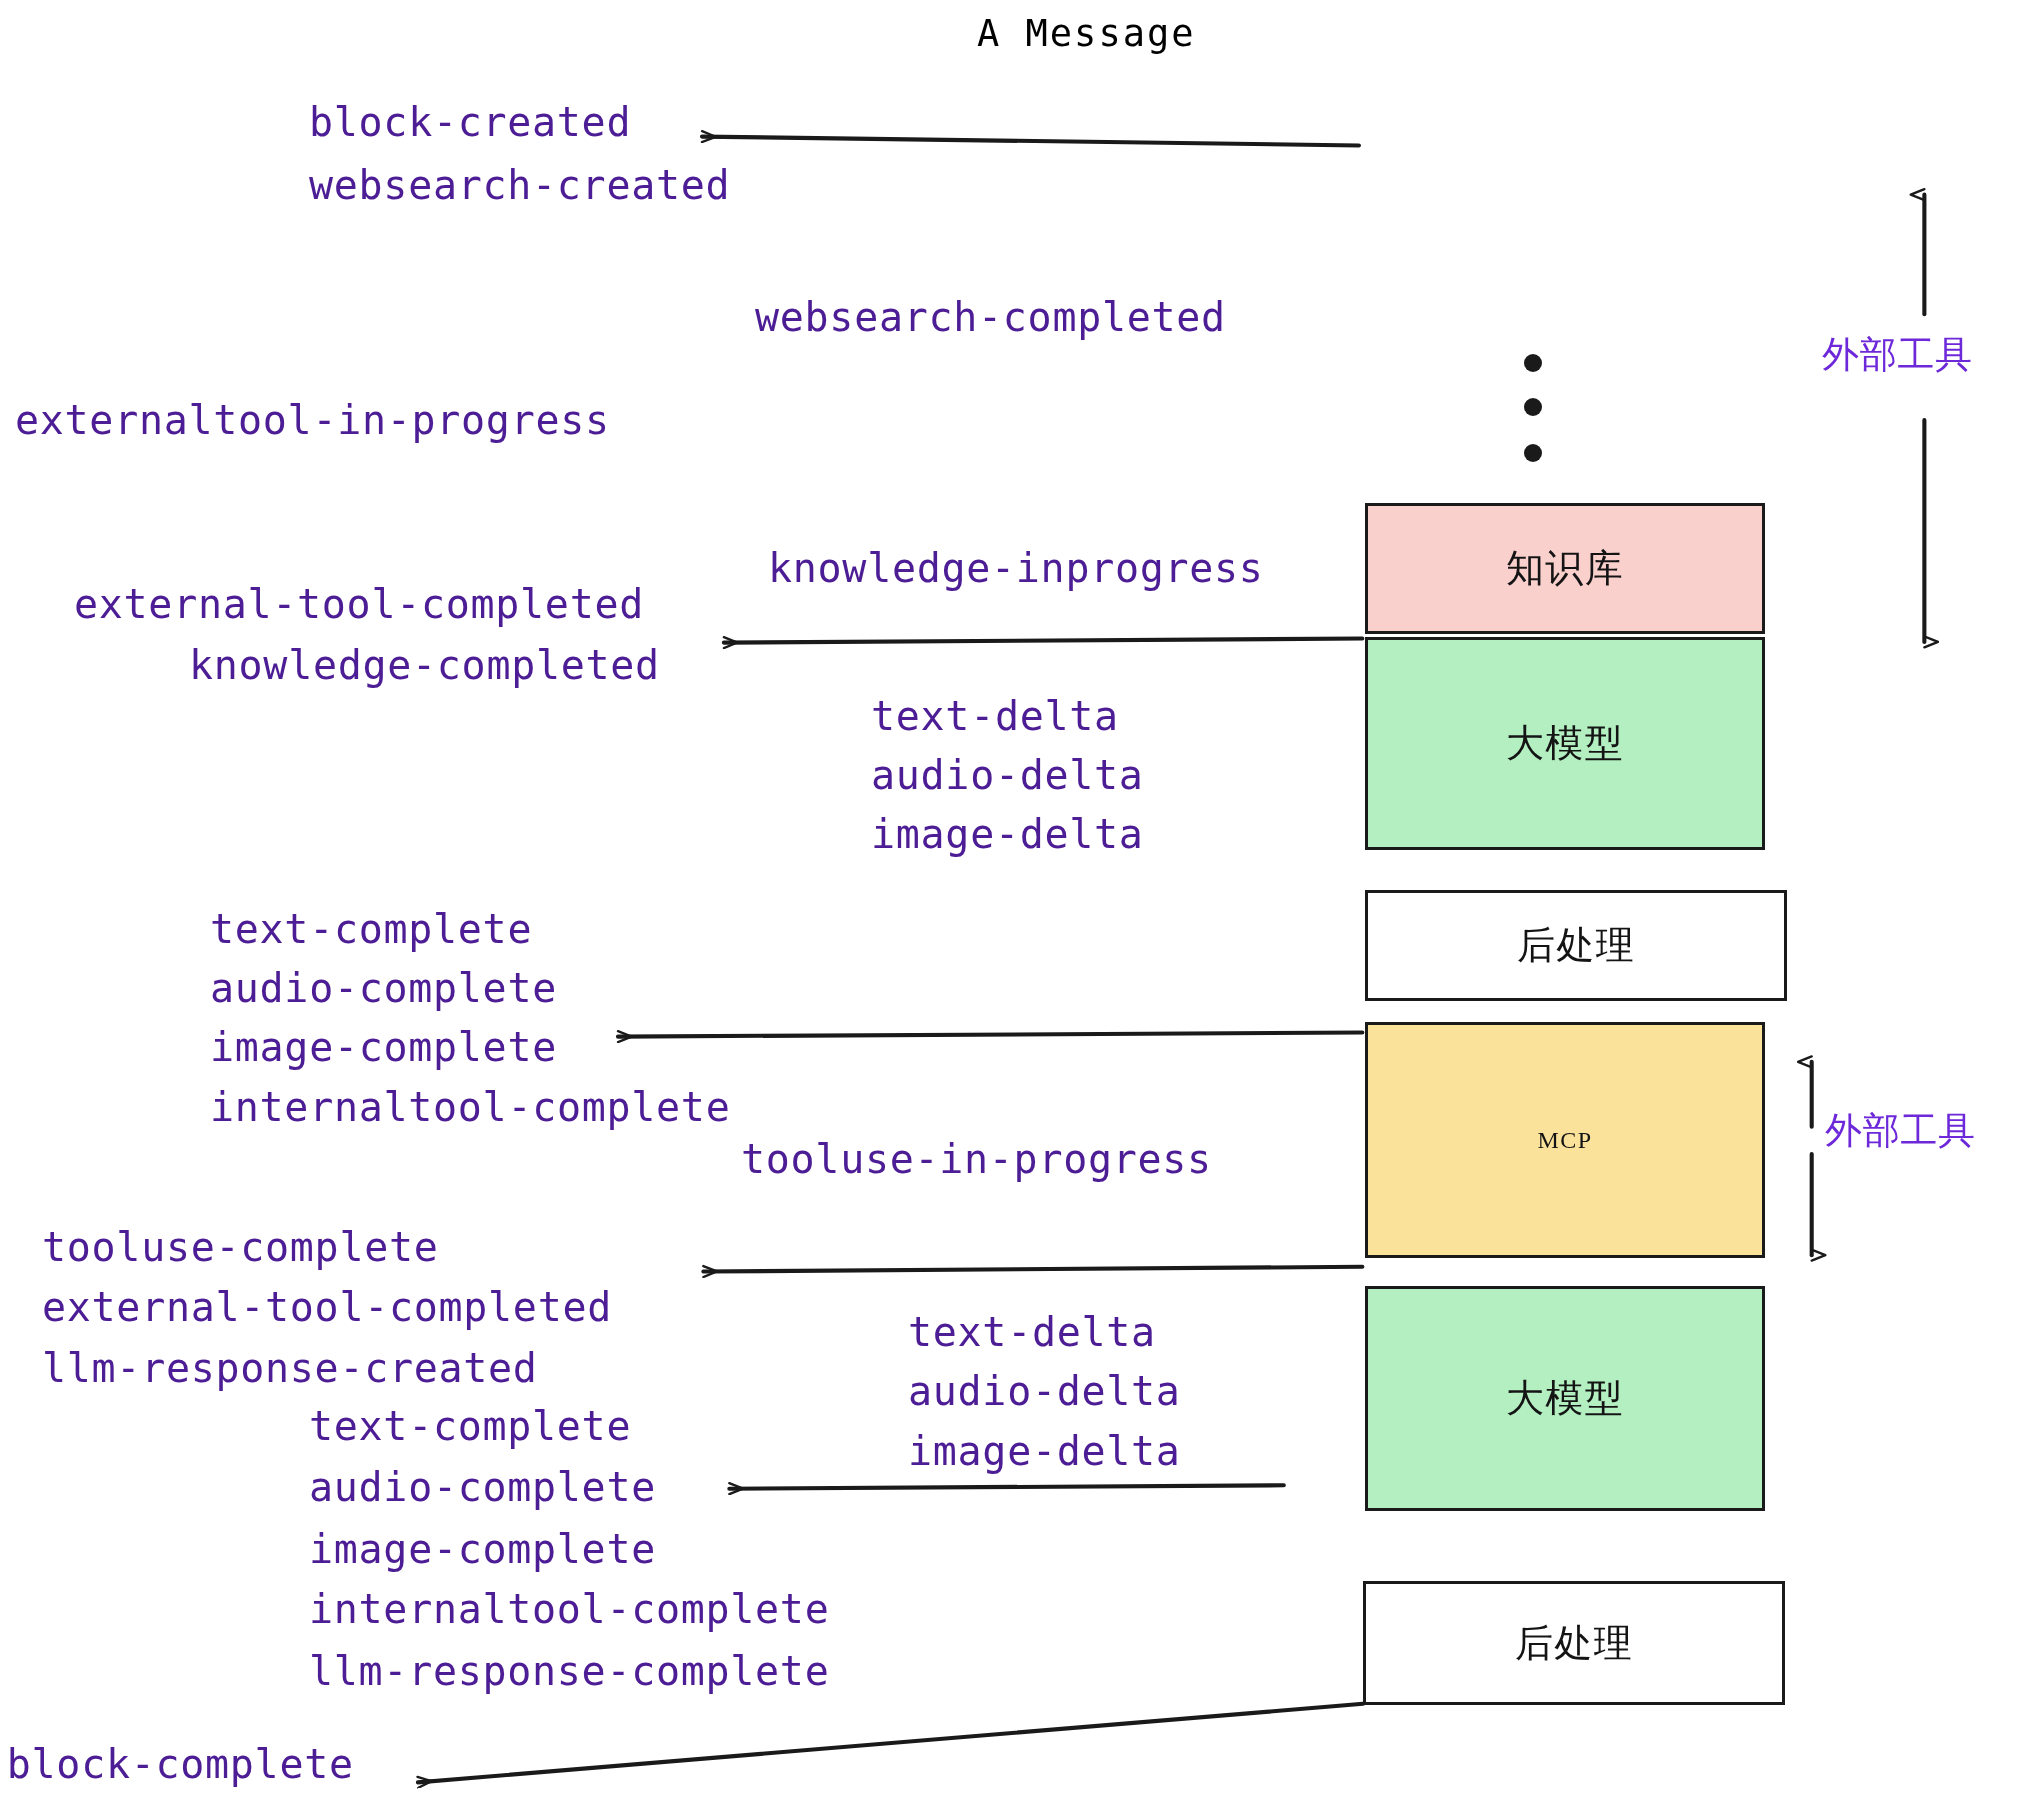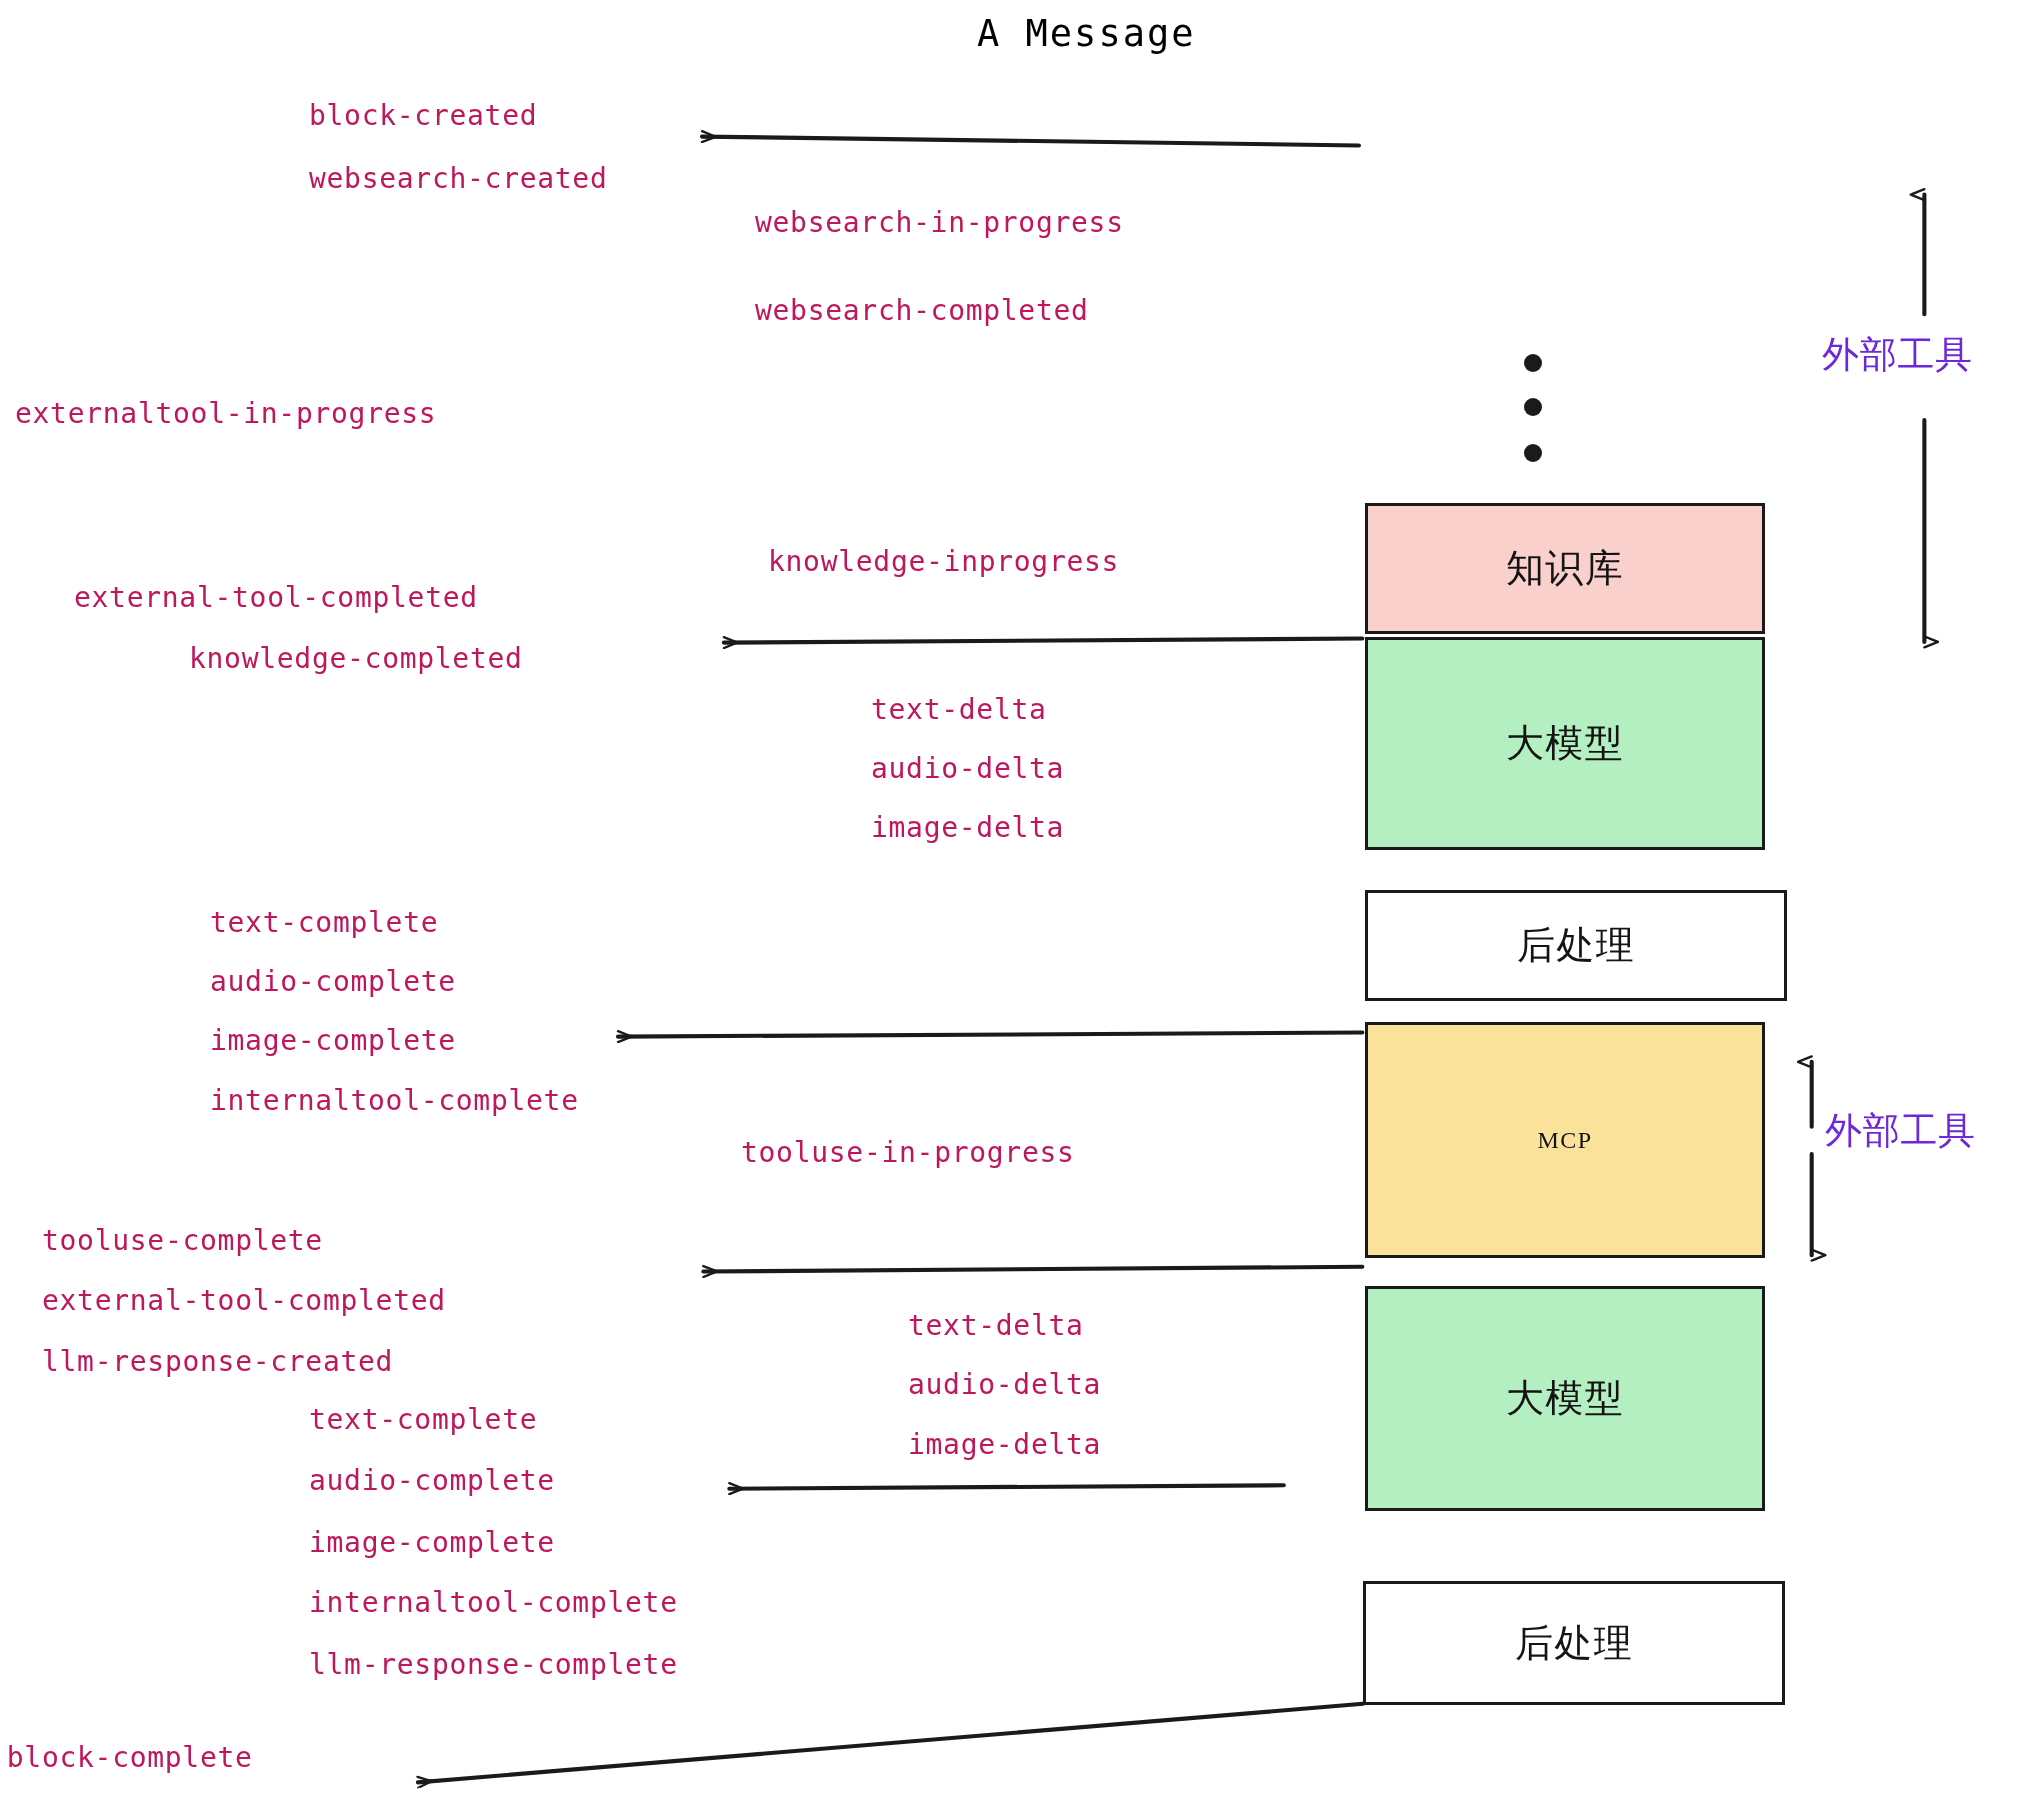--- a/index.html
+++ b/index.html
@@ -12,23 +12,23 @@
     width: 2035px;
     height: 1796px;
     background: #ffffff;
     overflow: hidden;
     font-family: "DejaVu Sans Mono", "Liberation Mono", monospace;
     color: #1a1a1a;
   }
   .ev {
     position: absolute;
     font-family: "DejaVu Sans Mono", "Liberation Mono", monospace;
-    font-size: 28px;
+    font-size: 40px;
     letter-spacing: 0.7px;
-    color: #be185d;
+    color: #4c1d95;
     white-space: nowrap;
     line-height: 1;
   }
   .title {
     position: absolute;
     font-family: "DejaVu Sans Mono", "Liberation Mono", monospace;
     font-size: 37px;
     letter-spacing: 2px;
     color: #000000;
     white-space: nowrap;
@@ -122,21 +122,20 @@
     </g>
 
     <g>
       <line x1="2653" y1="1555" x2="2653" y2="1650" stroke="#1a1a1a" stroke-width="6" marker-end="url(#ahv)" stroke-linecap="round" transform="rotate(180 2653 1602.5)"></line>
       <line x1="2653" y1="1690" x2="2653" y2="1838" stroke="#1a1a1a" stroke-width="6" marker-end="url(#ahv)" stroke-linecap="round"></line>
     </g>
   </svg>
 
   <div class="ev" style="left:309px;  top:102px;">block-created</div>
   <div class="ev" style="left:309px;  top:165px;">websearch-created</div>
-  <div class="ev" style="left:755px; top:209px;">websearch-in-progress</div>
   <div class="ev" style="left:755px; top:297px;">websearch-completed</div>
   <div class="ev" style="left:15px;   top:400px;">externaltool-in-progress</div>
 
   <div class="ev" style="left:768px; top:548px;">knowledge-inprogress</div>
   <div class="ev" style="left:74px;  top:584px;">external-tool-completed</div>
   <div class="ev" style="left:189px;  top:645px;">knowledge-completed</div>
 
   <div class="ev" style="left:871px; top:696px;">text-delta</div>
   <div class="ev" style="left:871px; top:755px;">audio-delta</div>
   <div class="ev" style="left:871px; top:814px;">image-delta</div>

